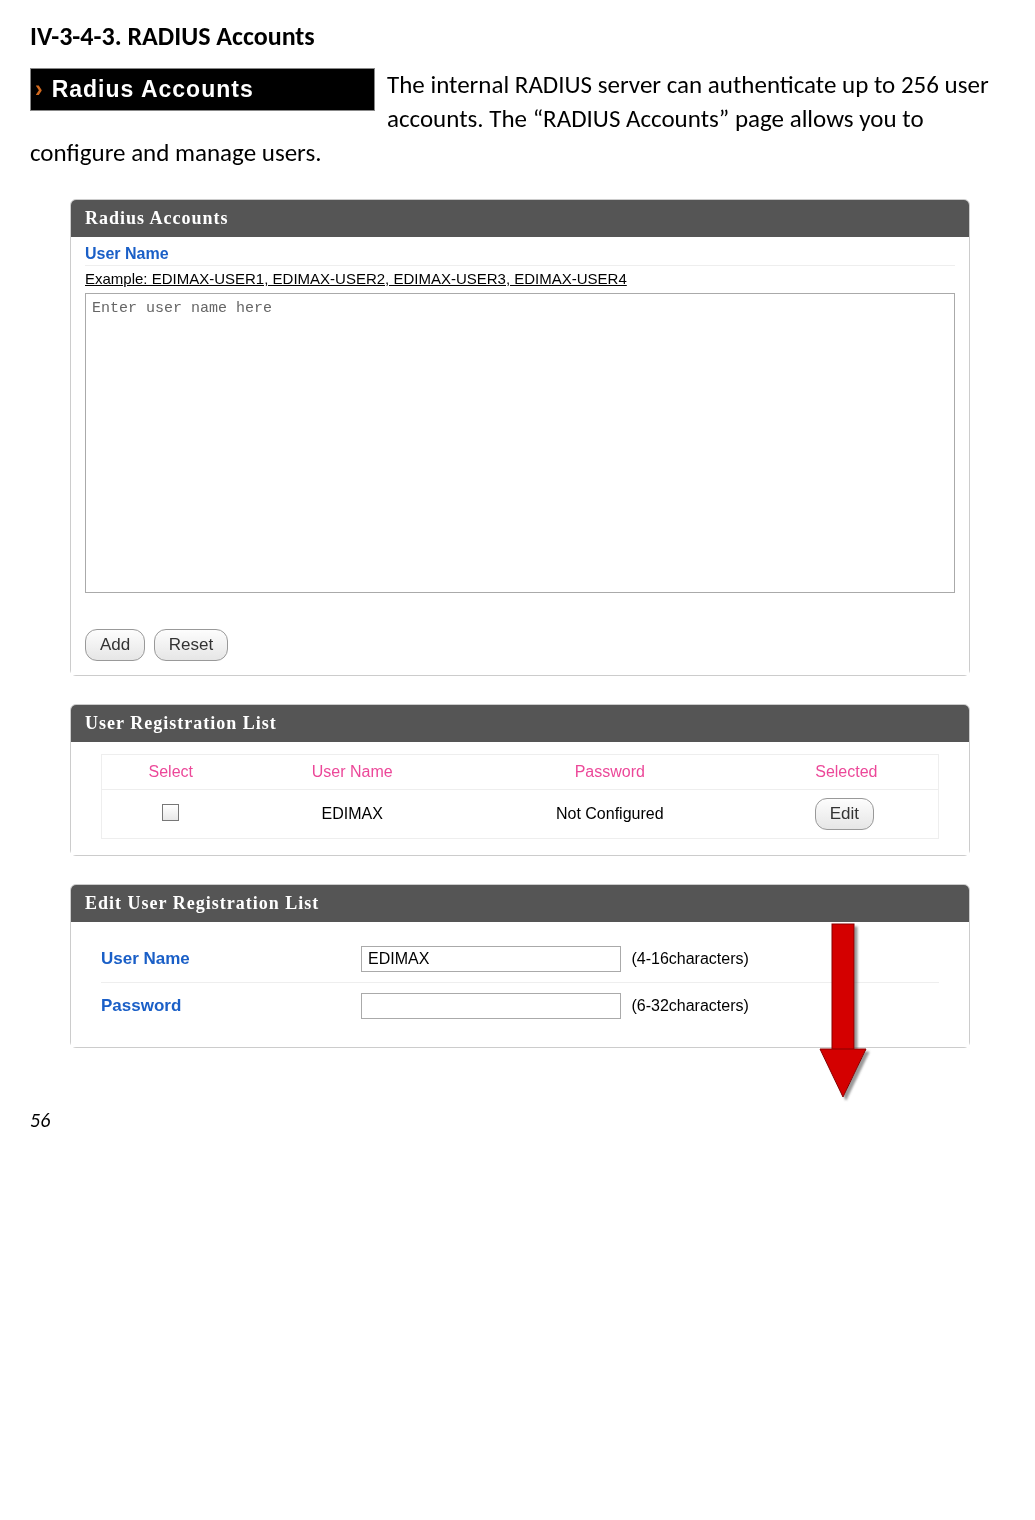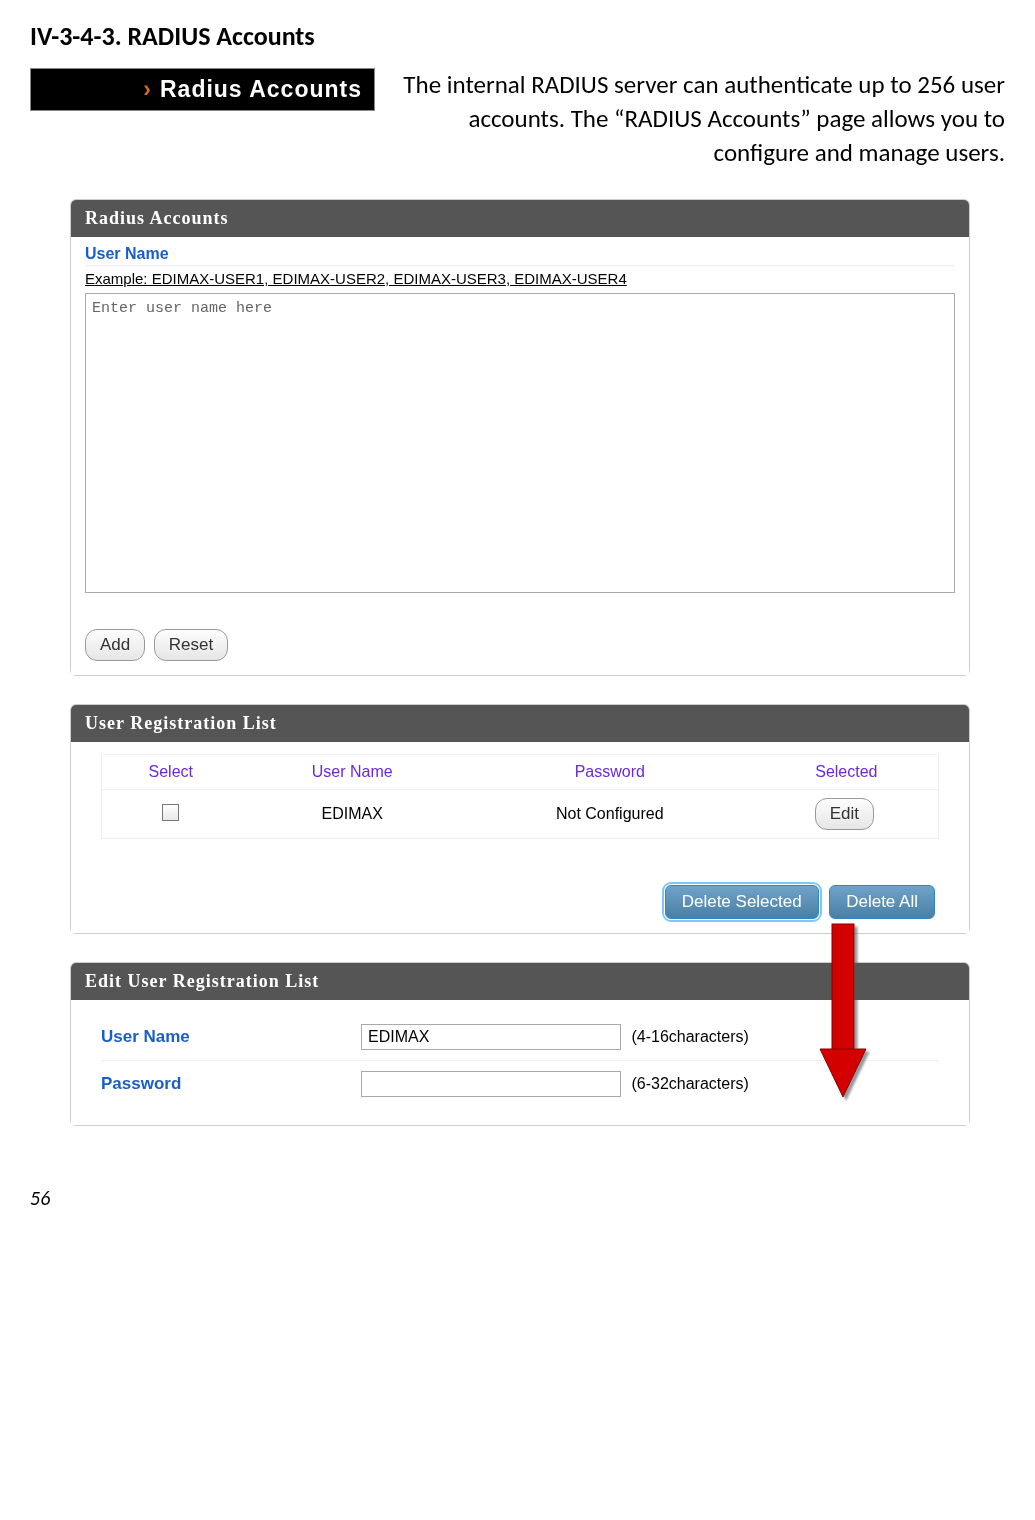--- a/index.html
+++ b/index.html
@@ -14,21 +14,20 @@
       padding: 20px 30px;
       color: #000;
     }
     .doc-heading {
       font-size: 26px;
       font-weight: bold;
       margin-bottom: 16px;
     }
     .intro-wrap {
       margin-bottom: 14px;
-      text-align: right;
     }
     .nav-badge {
       display: inline-block;
       background: #000;
       color: #fff;
       font-weight: bold;
       font-size: 23px;
       padding: 5px 12px 5px 4px;
       border: 1px solid #888;
       vertical-align: top;
@@ -126,21 +125,21 @@
     .table-wrap {
       padding: 12px 30px 16px 30px;
     }
     table.reg {
       width: 100%;
       border-collapse: collapse;
       border: 1px solid #eee;
       font-size: 16px;
     }
     table.reg th {
-      color: #6d28d9;
+      color: #ec4899;
       font-weight: normal;
       padding: 8px 6px;
       border-bottom: 1px solid #eee;
       text-align: center;
     }
     table.reg td {
       text-align: center;
       padding: 8px 6px;
       border-bottom: 1px solid #eee;
       color: #000;
@@ -267,24 +266,20 @@
           <tbody>
             <tr>
               <td><span class="cbx"></span></td>
               <td>EDIMAX</td>
               <td>Not Configured</td>
               <td><button class="btn-gray">Edit</button></td>
             </tr>
           </tbody>
         </table>
       </div>
-      <div class="sel-row">
-        <button class="btn-blue">Delete Selected</button>
-        <button class="btn-blue noout">Delete All</button>
-      </div>
     </div>
   </div>
 
   <svg class="arrow-svg" width="60" height="190">
     <defs>
       <filter id="shade" x="-20%" y="-20%" width="150%" height="150%">
         <feDropShadow dx="3" dy="3" stdDeviation="1" flood-color="#555" flood-opacity="0.6"></feDropShadow>
       </filter>
     </defs>
     <g filter="url(#shade)">

